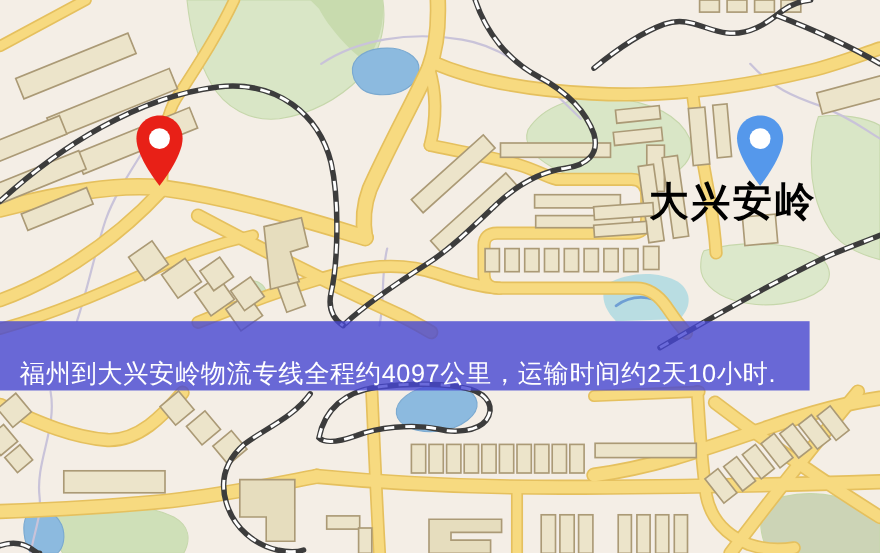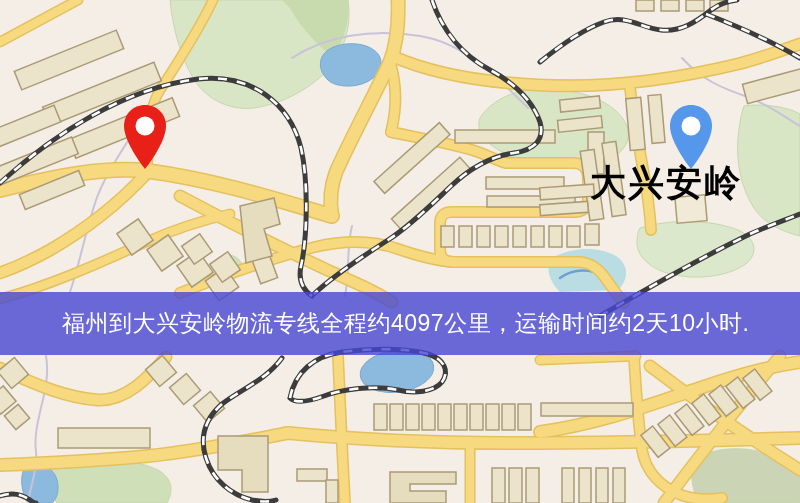--- a/index.html
+++ b/index.html
@@ -5,23 +5,23 @@
   html,body{margin:0;padding:0;background:#888;}
   .stage{position:relative;width:800px;height:503px;overflow:hidden;
          font-family:"Liberation Sans", sans-serif;background:#f4eee6;}
   .stage svg.map{position:absolute;left:0;top:0;z-index:0;}
   .pin{position:absolute;width:46px;height:66px;z-index:2;}
   .pin-origin{left:122px;top:104px;}
   .pin-dest{left:668px;top:104px;}
   .city-label{position:absolute;z-index:2;font-weight:700;line-height:1;white-space:nowrap;}
   .origin-label{left:90px;top:176px;font-size:45px;color:#ee1111;}
   .dest-label{left:590px;top:165px;font-size:36px;color:#000000;letter-spacing:2px;}
-  .banner{position:absolute;left:0;top:292px;width:800px;height:63px;z-index:3;
-          background:rgba(70,70,210,0.80);display:flex;align-items:center;
-          padding-left:62px;box-sizing:border-box;}
+  .banner{position:absolute;left:0;top:292px;width:736px;height:63px;z-index:3;
+          background:rgba(70,70,210,0.80);display:flex;align-items:flex-end;
+          padding-left:18px;box-sizing:border-box;}
   .banner-text{color:#ffffff;font-size:23px;letter-spacing:0.5px;white-space:nowrap;}
 </style>
 </head>
 <body>
 
 <div class="stage">
 
   <svg class="map" width="800" height="503" viewBox="0 0 800 503">
 
     <rect x="0" y="0" width="800" height="503" fill="#f4eee6"></rect>

